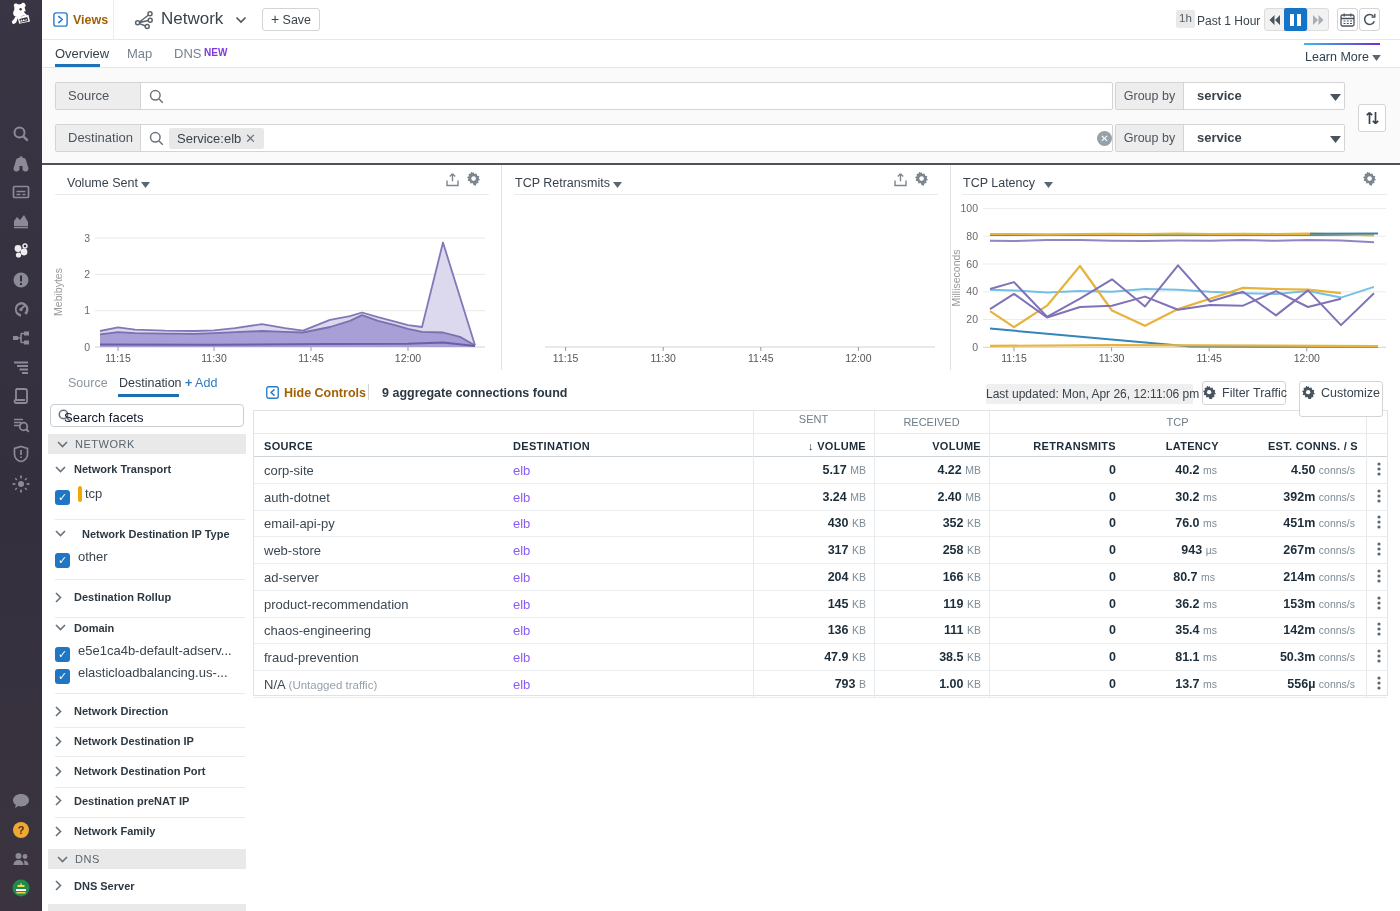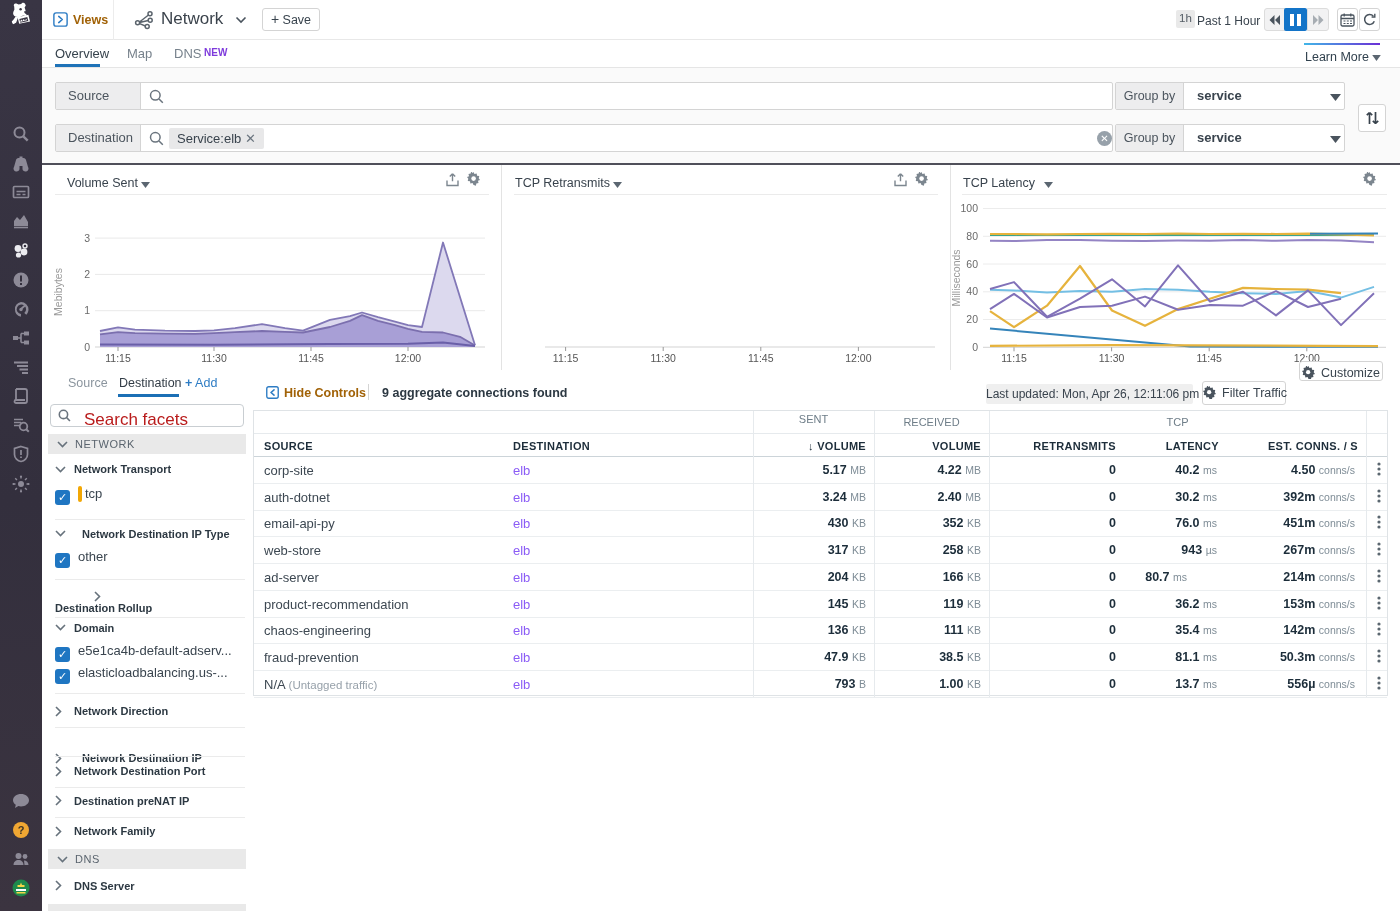--- a/index.html
+++ b/index.html
@@ -249,21 +249,21 @@
   <div class="abs" id="facets">
       <div class="ftab" style="left:26px;color:#8b959e;">Source</div>
     <div class="ftab" style="left:77px;color:#323c46;">Destination</div>
     <div class="abs" style="left:76px;top:23.5px;width:61px;height:3px;background:#1b6fb5;"></div>
     <div class="ftab" style="left:143px;color:#2d7cc4;"><b style="font-weight:700;">+</b> Add</div>
     <div class="abs" style="left:8px;top:34px;width:194px;height:23px;border:1px solid #c9ced2;border-radius:4px;background:#fff;"></div>
     <svg class="abs" style="left:16px;top:39px" width="13" height="13" viewBox="0 0 15 15" fill="none" stroke="#6a747e" stroke-width="1.8">
         <circle cx="6.3" cy="6.3" r="4.8"></circle>
         <path d="M10 10l3.8 3.8"></path>
       </svg>
-    <div class="abs" style="left:42px;top:40px;font-size:17px;color:#b91c1c;">Search facets</div>
+    <div class="abs" style="left:22px;top:40px;font-size:13px;color:#0f172a;">Search facets</div>
     <div class="gbar" style="top:64px;display:flex;align-items:center;">
         <svg width="11" height="7" viewBox="0 0 11 7" style="margin-right:7px" fill="none" stroke="#67727c" stroke-width="1.6">
           <path d="M1 1l4.5 4.5L10 1"></path>
         </svg>
         <span>NETWORK</span>
       </div>
     <div class="fsection" style="top:93px;display:flex;align-items:center;">
         <svg width="11" height="7" viewBox="0 0 11 7" style="margin-right:8px" fill="none" stroke="#67727c" stroke-width="1.6">
           <path d="M1 1l4.5 4.5L10 1"></path>
         </svg>
@@ -272,21 +272,21 @@
     <div class="fitem" style="top:116px;"><span class="cbox">✓</span><span style="display:inline-block;width:4px;height:16px;background:#f2a705;border-radius:2px;margin-right:3px;vertical-align:-4px;"></span>tcp</div>
     <div class="fdiv" style="top:148.5px;"></div>
     <div class="fsection" style="top:157.5px;display:flex;align-items:center;gap:8px;">
         <svg width="11" height="7" viewBox="0 0 11 7" style="margin-right:8px" fill="none" stroke="#67727c" stroke-width="1.6">
           <path d="M1 1l4.5 4.5L10 1"></path>
         </svg>
         <span>Network Destination IP Type</span>
       </div>
     <div class="fitem" style="top:179px;"><span class="cbox">✓</span>other</div>
     <div class="fdiv" style="top:208.5px;"></div>
-    <div class="fsection" style="top:221px;display:flex;align-items:center;flex-direction:column;">
+    <div class="fsection" style="top:221px;display:flex;align-items:center;">
         <svg width="7" height="11" viewBox="0 0 7 11" style="margin-right:12px" fill="none" stroke="#67727c" stroke-width="1.6">
           <path d="M1 1l4.5 4.5L1 10"></path>
         </svg>
         <span>Destination Rollup</span>
       </div>
     <div class="fdiv" style="top:246.5px;"></div>
     <div class="fsection" style="top:251.5px;display:flex;align-items:center;">
         <svg width="11" height="7" viewBox="0 0 11 7" style="margin-right:8px" fill="none" stroke="#67727c" stroke-width="1.6">
           <path d="M1 1l4.5 4.5L10 1"></path>
         </svg>
@@ -295,21 +295,21 @@
     <div class="fitem" style="top:273px;"><span class="cbox">✓</span>e5e1ca4b-default-adserv...</div>
     <div class="fitem" style="top:295px;"><span class="cbox">✓</span>elasticloadbalancing.us-...</div>
     <div class="fdiv" style="top:322.5px;"></div>
     <div class="fsection" style="top:335px;display:flex;align-items:center;">
         <svg width="7" height="11" viewBox="0 0 7 11" style="margin-right:12px" fill="none" stroke="#67727c" stroke-width="1.6">
           <path d="M1 1l4.5 4.5L1 10"></path>
         </svg>
         <span>Network Direction</span>
       </div>
     <div class="fdiv" style="top:356.5px;"></div>
-    <div class="fsection" style="top:382px;display:flex;align-items:center;gap:8px;">
+    <div class="fsection" style="top:365px;display:flex;align-items:center;">
         <svg width="7" height="11" viewBox="0 0 7 11" style="margin-right:12px" fill="none" stroke="#67727c" stroke-width="1.6">
           <path d="M1 1l4.5 4.5L1 10"></path>
         </svg>
         <span>Network Destination IP</span>
       </div>
     <div class="fdiv" style="top:386px;"></div>
     <div class="fsection" style="top:395px;display:flex;align-items:center;">
         <svg width="7" height="11" viewBox="0 0 7 11" style="margin-right:12px" fill="none" stroke="#67727c" stroke-width="1.6">
           <path d="M1 1l4.5 4.5L1 10"></path>
         </svg>
@@ -411,21 +411,21 @@
             <circle cx="2" cy="7" r="1.6" fill="#5b6770"></circle>
             <circle cx="2" cy="12" r="1.6" fill="#5b6770"></circle>
           </svg></div>
       </div>
     <div class="drow" style="top:152.8px;">
         <div class="svc">ad-server</div>
         <div class="dst">elb</div>
         <div class="num" style="left:480px;width:132px;">204 <span class="unit">KB</span></div>
         <div class="num" style="left:600px;width:127px;">166 <span class="unit">KB</span></div>
         <div class="num" style="left:740px;width:122px;">0</div>
-        <div class="num" style="left:820px;width:113px;">80.7 <span class="unit">ms</span></div>
+        <div class="num" style="left:848px;width:113px;">80.7 <span class="unit">ms</span></div>
         <div class="num" style="left:880px;width:221px;">214m <span class="unit">conns/s</span></div>
         <div class="dots"><svg width="4" height="14" viewBox="0 0 4 14">
             <circle cx="2" cy="2" r="1.6" fill="#5b6770"></circle>
             <circle cx="2" cy="7" r="1.6" fill="#5b6770"></circle>
             <circle cx="2" cy="12" r="1.6" fill="#5b6770"></circle>
           </svg></div>
       </div>
     <div class="drow" style="top:179.5px;">
         <div class="svc">product-recommendation</div>
         <div class="dst">elb</div>
@@ -492,21 +492,21 @@
       <path d="M10.5 5l-4 3.5 4 3.5" fill="none" stroke="#2d7cc4" stroke-width="2" stroke-linecap="round" stroke-linejoin="round"></path>
     </svg>
   <div class="abs blue" style="left:284px;top:386px;font-size:12.5px;font-weight:700;">Hide Controls</div>
   <div class="abs" style="left:368px;top:384px;width:1px;height:16px;background:#d4d4d4;"></div>
   <div class="abs" style="left:382px;top:386px;font-size:12.5px;font-weight:700;color:#2c3842;">9 aggregate connections found</div>
   <div class="abs" style="left:986px;top:384px;width:207px;height:20px;background:#efefef;border-radius:2px;font-size:12px;color:#39434d;text-align:center;line-height:20px;white-space:nowrap;">Last updated: Mon, Apr 26, 12:11:06 pm</div>
   <div class="btn" style="left:1202px;top:381px;width:84px;height:24px;line-height:22px;font-size:12.5px;"><svg width="13" height="13" viewBox="0 0 14 14" style="margin-right:6px;vertical-align:-2px;">
         <path d="M7 0l1 2.2 2.4-.6.4 2.4 2.4.4-.6 2.4L14 8.5l-2.2 1 .6 2.4-2.4.4-.4 2.4-2.4-.6L7 14l-1-2.2-2.4.6-.4-2.4-2.4-.4.6-2.4L0 5.5l2.2-1-.6-2.4 2.4-.4.4-2.4L6 1.2z" fill="#4a545e"></path>
         <circle cx="6.6" cy="6.6" r="2.3" fill="#fff"></circle>
       </svg>Filter Traffic</div>
-  <div class="btn" style="left:1299px;top:361px;width:84px;height:20px;line-height:22px;font-size:12.5px;"><svg width="13" height="13" viewBox="0 0 14 14" style="margin-right:6px;vertical-align:-2px;">
+  <div class="btn" style="left:1299px;top:381px;width:84px;height:36px;line-height:22px;font-size:12.5px;"><svg width="13" height="13" viewBox="0 0 14 14" style="margin-right:6px;vertical-align:-2px;">
         <path d="M7 0l1 2.2 2.4-.6.4 2.4 2.4.4-.6 2.4L14 8.5l-2.2 1 .6 2.4-2.4.4-.4 2.4-2.4-.6L7 14l-1-2.2-2.4.6-.4-2.4-2.4-.4.6-2.4L0 5.5l2.2-1-.6-2.4 2.4-.4.4-2.4L6 1.2z" fill="#4a545e"></path>
         <circle cx="6.6" cy="6.6" r="2.3" fill="#fff"></circle>
       </svg>Customize</div>
   <div class="abs" id="sidebar">
       <svg class="abs" style="left:6px;top:2px" width="27" height="27" viewBox="0 0 27 27">
 <path d="M8.2 4.4 C7 2.6 8.6 0.8 10.4 1.6 L12.6 2.6 L15.2 2 C16 0.6 18.2 0.4 19 1.8 L19.8 3.4 L18.6 5.6 L19.6 8.4 L18.8 11.2 L20.6 12.4 L20.2 14 L17 13.6 L13.4 15.4 L9.4 14.6 C7.4 13.8 6.6 11.6 7.4 9.8 L8.4 7.6 Z" fill="#fff"></path>
 <circle cx="14.6" cy="7.2" r="1.2" fill="#3b3744"></circle>
 <path d="M18.2 9.2 L20.4 9.6 L20 11 L18 10.6 Z" fill="#3b3744"></path>
 <path d="M9.6 14.4 L12.2 15 L10.2 20.6 L7.2 21.8 L5.8 19.6 L7.6 17.4 Z" fill="#fff"></path>
 <path d="M5.8 19.6 L8.8 18.2 L10 20.8 L7 22.2 Z" fill="#fff"></path>

